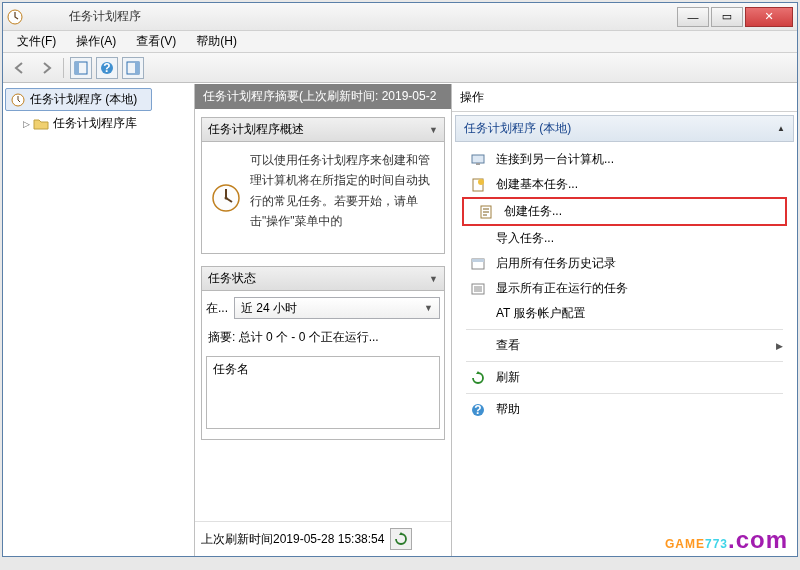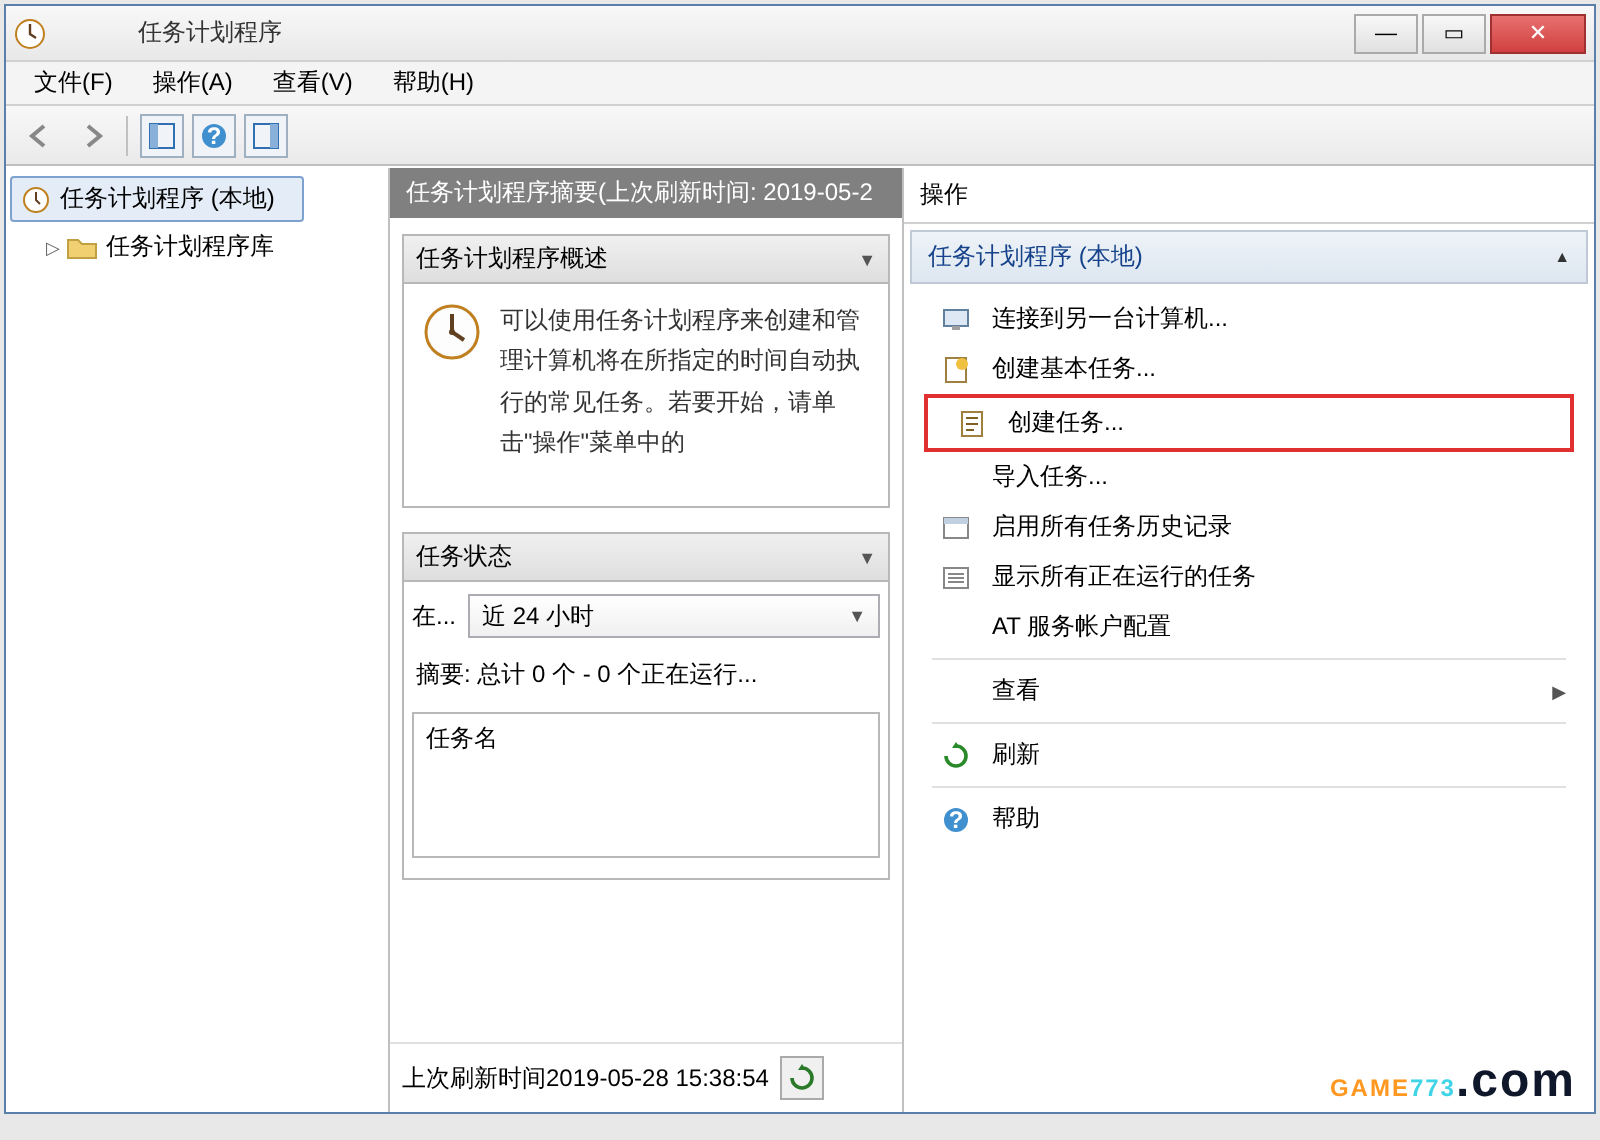--- a/index.html
+++ b/index.html
@@ -30,21 +30,21 @@
     .expander { width: 10px; display: inline-block; color: #666; font-size: 9px; }
     .tree-ico { width: 16px; height: 16px; margin-right: 4px; display: inline-flex; align-items: center; justify-content: center; }
     
     .mid-pane { flex: 1; background: #fff; border-right: 1px solid #c0c0c0; display: flex; flex-direction: column; overflow: hidden; }
     .summary-hdr { background: #808080; color: #fff; padding: 4px 8px; font-size: 12px; white-space: nowrap; overflow: hidden; }
     
     .mid-body { flex:1; overflow: hidden; padding: 8px 6px 0 6px; position: relative; }
     .panel { border: 1px solid #b8b8b8; margin-bottom: 12px; }
     .panel-hdr { background: linear-gradient(#f0f0f0,#dedede); border-bottom: 1px solid #b8b8b8; padding: 3px 6px; display: flex; align-items: center; justify-content: space-between; }
     .chev { font-size: 9px; color: #555; }
-    .panel-body { padding: 8px; line-height: 1.7; color: #333; }
+    .panel-body { padding: 8px; line-height: 1.7; color: #333; align-items: center; }
     .overview-body { display: flex; gap: 8px; }
     .clock-ico { width: 32px; height: 32px; flex-shrink: 0; }
     .overview-text { height: 95px; overflow: hidden; }
     
     .status-row { display: flex; align-items: center; gap: 6px; padding: 6px 4px; }
     .status-label { }
     .combo { flex: 1; height: 22px; border: 1px solid #abadb3; background: linear-gradient(#fff,#f0f0f0); display: flex; align-items: center; padding: 0 6px; justify-content: space-between; }
     .summary-line { padding: 4px 6px 10px 6px; white-space: nowrap; overflow: hidden; }
     .task-names { border: 1px solid #b8b8b8; height: 73px; padding: 4px 6px; margin: 0 4px; }
     
@@ -59,21 +59,21 @@
     .action-item { display: flex; align-items: center; padding: 4px 10px 4px 14px; gap: 10px; cursor: default; }
     .action-item.sub { justify-content: space-between; gap: 32px; }
     .action-item .lbl { }
     .ico { width: 16px; height: 16px; display: inline-flex; align-items: center; justify-content: center; flex-shrink: 0; }
     .highlight-box { border: 2px solid #e03030; margin: 0 6px; }
     .sep-line { height: 1px; background: #e0e0e0; margin: 3px 10px; }
     
     .watermark { position: absolute; right: 12px; bottom: 12px; font-family: Impact, "Arial Black", sans-serif; font-weight: 900; font-size: 42px; letter-spacing: 1px; pointer-events: none; }
     .wm1 { color: #ff9820; }
     .wm2 { color: #3fd4e8; }
-    .wm3 { color: #0f172a; font-size: 24px; vertical-align: baseline; }
+    .wm3 { color: #a21caf; font-size: 24px; vertical-align: baseline; }
     
     svg { display: block; }
   </style>
 </head>
 <body>
 
 <div class="window">
 
   <div class="titlebar">
     <span class="titlebar-icon">

